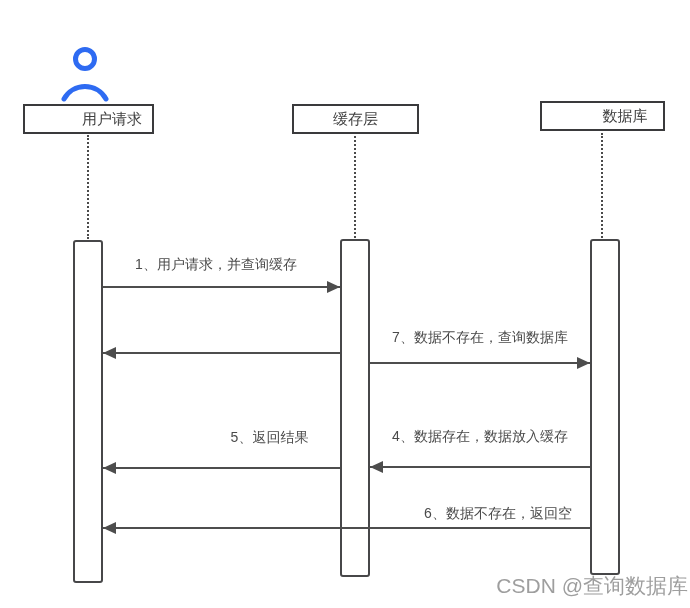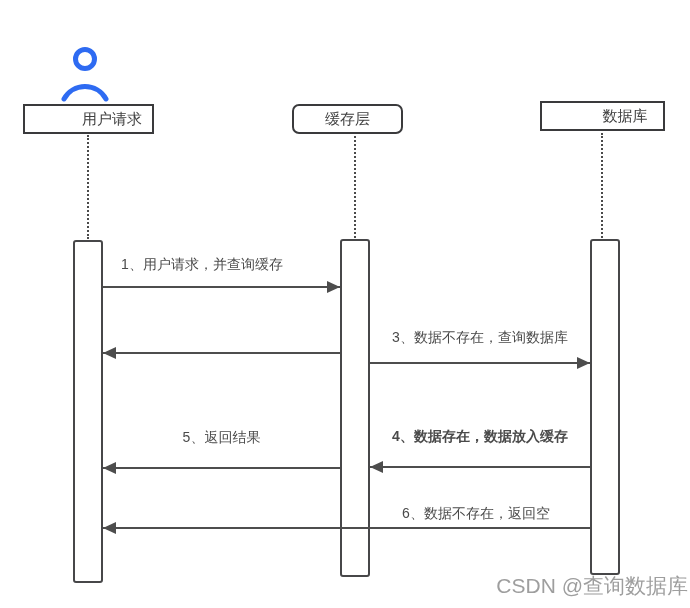--- a/index.html
+++ b/index.html
@@ -20,21 +20,21 @@
     box-sizing: border-box;
     background: #ffffff;
     border: 2px solid #3a3a3c;
     color: #404040;
     font-size: 15px;
     text-align: center;
     line-height: 26px;
     z-index: 2;
   }
   .actor-user  { left: 23px;  top: 104px; width: 131px; height: 30px; padding-left: 47px; }
-  .actor-cache { left: 292px; top: 104px; width: 111px; height: 30px; border-radius: 7px; }
+  .actor-cache { left: 292px; top: 104px; width: 127px; height: 30px; }
   .actor-db    { left: 540px; top: 101px; width: 125px; height: 30px; padding-left: 45px; }
   
   .lifeline {
     position: absolute;
     width: 0;
     border-left: 2px dotted #4a4a4a;
     z-index: 1;
   }
   .lifeline-user  { left: 87px;  top: 135px; height: 104px; }
   .lifeline-cache { left: 354px; top: 136px; height: 102px; }
@@ -77,26 +77,26 @@
   .m6 { left: 103px; top: 527px; width: 487px; }
   
   .msg-label {
     position: absolute;
     font-size: 14px;
     color: #4a4a4a;
     text-align: center;
     white-space: nowrap;
     z-index: 3;
   }
-  .l1 { left: 104px; width: 196px; top: 256px; }
+  .l1 { left: 118px; width: 196px; top: 256px; }
   .l2 { left: 103px; width: 237px; top: 324px; }
   .l3 { left: 370px; width: 220px; top: 329px; }
-  .l4 { left: 370px; width: 220px; top: 428px; font-weight: bold; }
-  .l5 { left: 103px; width: 237px; top: 429px; }
-  .l6 { left: 370px; width: 212px; top: 505px; }
+  .l4 { left: 370px; width: 220px; top: 428px; }
+  .l5 { left: 103px; width: 237px; top: 429px; padding-left: 48px; }
+  .l6 { left: 392px; width: 212px; top: 505px; }
   
   .person-icon {
     position: absolute;
     left: 60px;
     top: 42px;
     width: 50px;
     height: 60px;
     z-index: 2;
   }
   
@@ -140,21 +140,21 @@
 
   <div class="msg-label l1">1、用户请求，并查询缓存</div>
   <div class="msg-line m1">
     <span class="arrowhead right"></span>
   </div>
 
   <div class="msg-line m2">
     <span class="arrowhead left"></span>
   </div>
 
-  <div class="msg-label l3">3、数据不存在，查询数据库</div>
+  <div class="msg-label l3">7、数据不存在，查询数据库</div>
   <div class="msg-line m3">
     <span class="arrowhead right"></span>
   </div>
 
   <div class="msg-label l4">4、数据存在，数据放入缓存</div>
   <div class="msg-line m4">
     <span class="arrowhead left"></span>
   </div>
 
   <div class="msg-label l5">5、返回结果</div>

